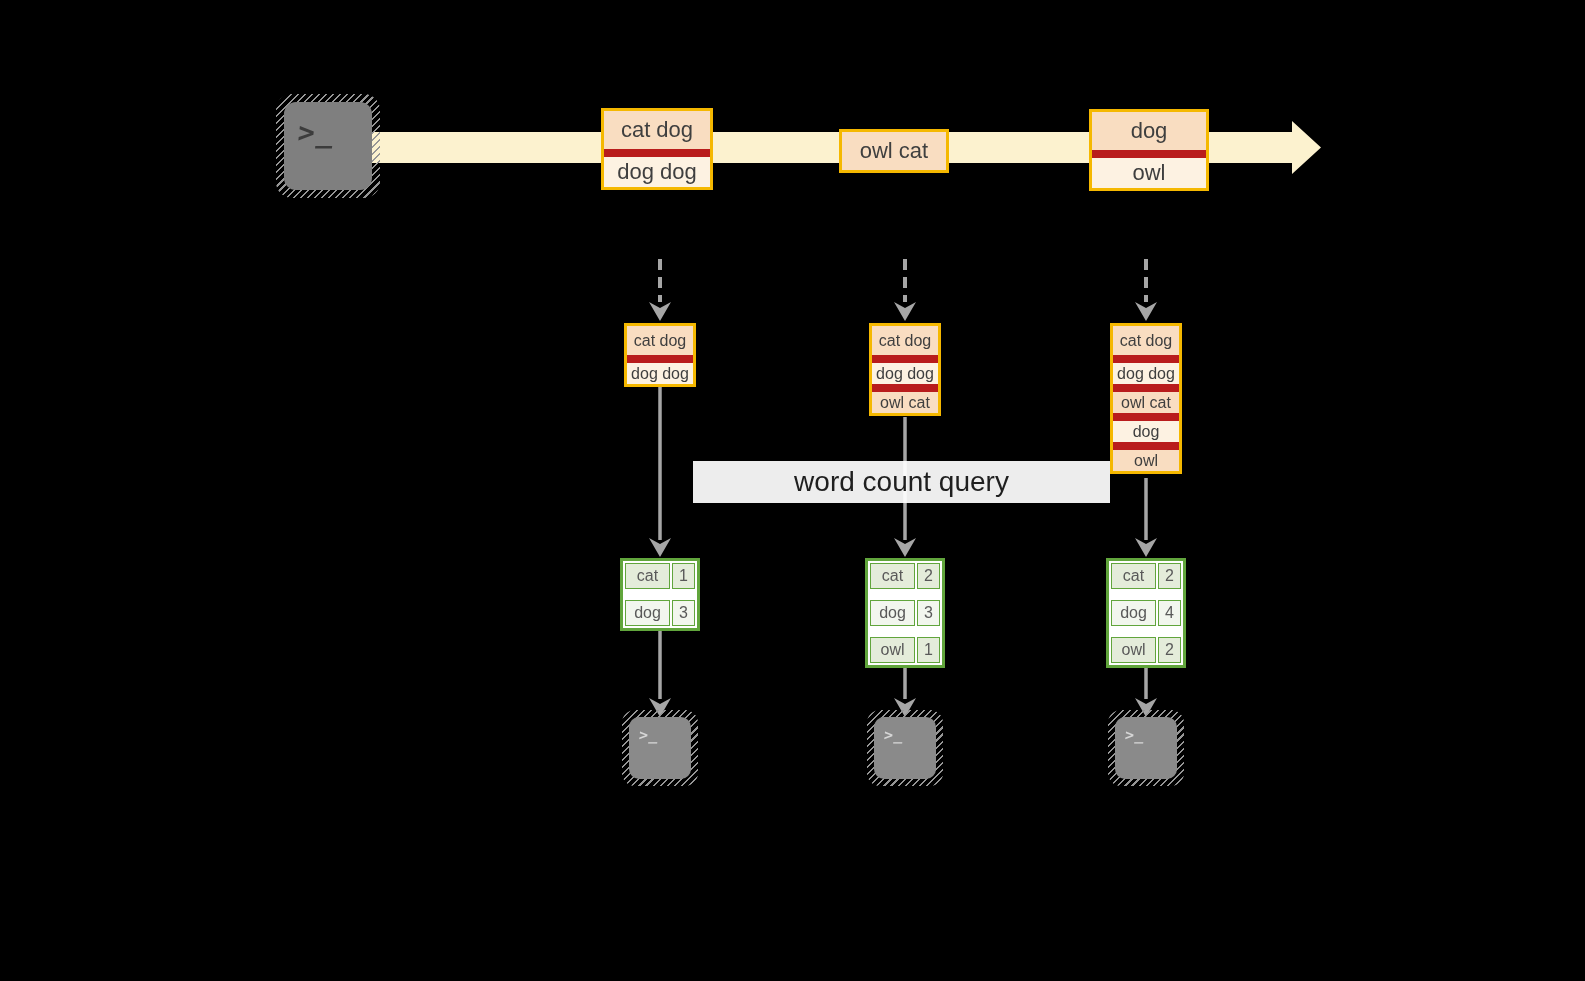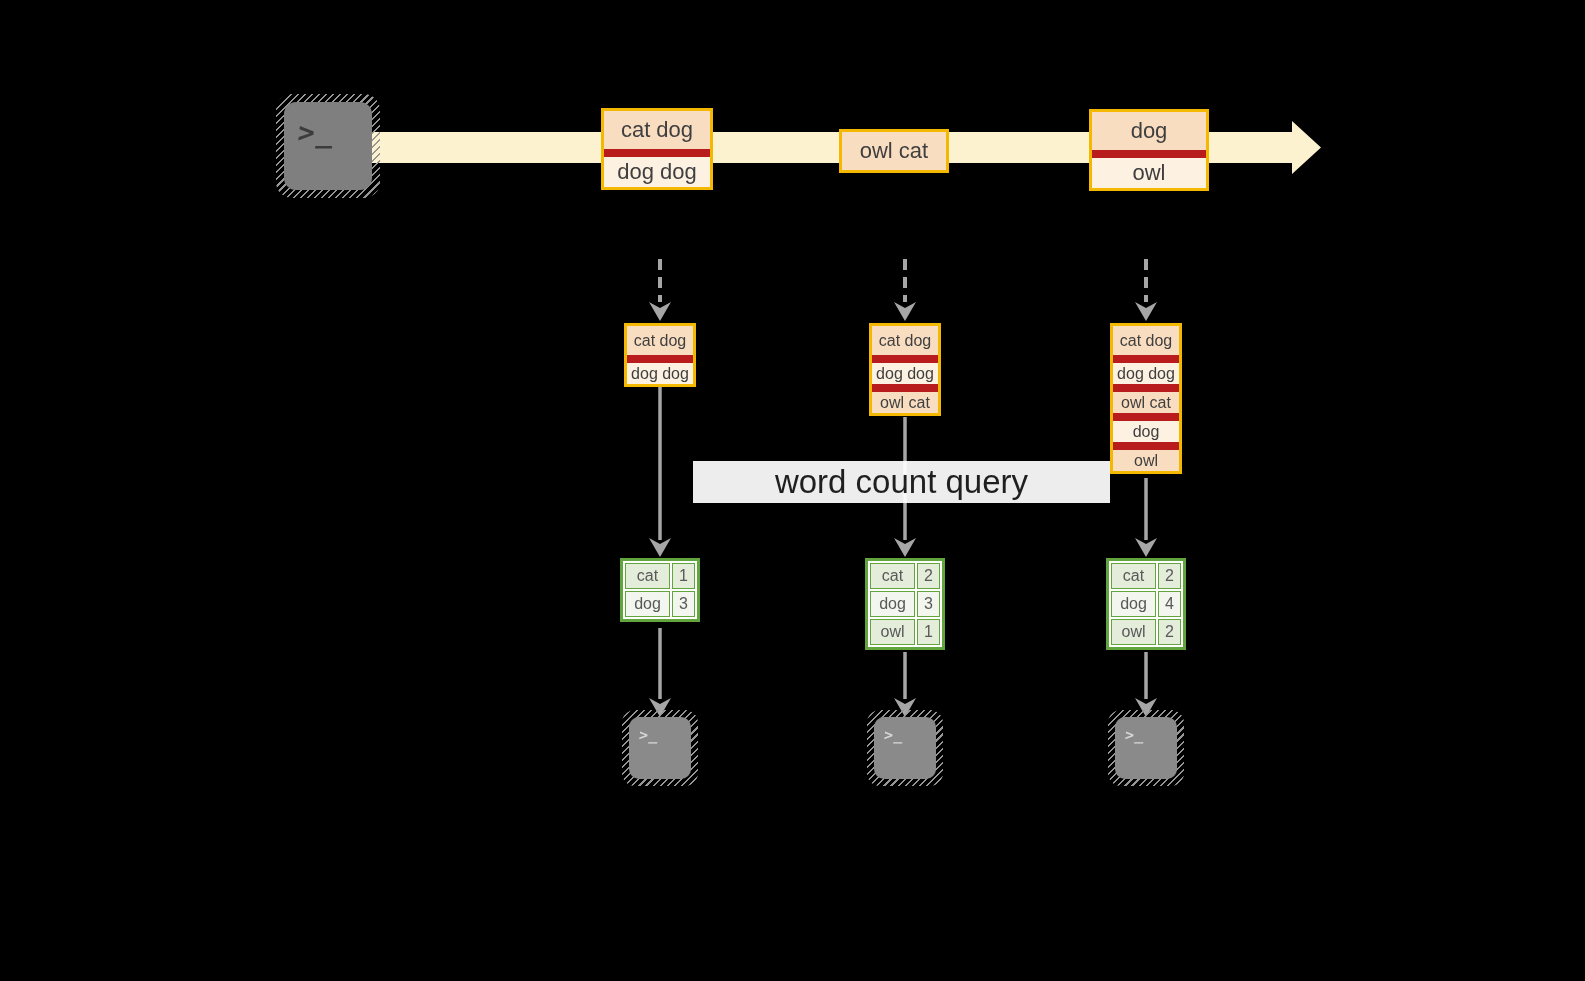--- a/index.html
+++ b/index.html
@@ -29,27 +29,27 @@
   #batch-3{left:1089px;top:109px;width:120px;}
 
   #stack-1{left:624px;top:323px;width:72px;}
   #stack-2{left:869px;top:323px;width:72px;}
   #stack-3{left:1110px;top:323px;width:72px;}
 
   
   .query-band{
     position:absolute;z-index:2;left:693px;top:461px;width:417px;height:42px;
     background:rgba(255,255,255,0.93);display:flex;align-items:center;justify-content:center;
-    color:#1f1f1f;font-size:33px;
+    color:#1f1f1f;font-size:28px;
   }
 
   
   .wtable{
     position:absolute;z-index:3;border:3px solid #61a53c;background:#fff;
-    padding:2px;display:flex;flex-direction:column;gap:2px;box-sizing:border-box;
+    padding:2px;display:flex;flex-direction:column;gap:11px;box-sizing:border-box;
   }
   .wrow{display:flex;gap:2px;}
   .wcell{
     box-sizing:border-box;border:1px solid #61a53c;height:26px;
     display:flex;align-items:center;justify-content:center;
     color:#595959;font-size:16px;
   }
   .wcell.word{width:45px;}
   .wcell.count{width:23px;}
   .wrow.dark .wcell{background:#e4ecda;}

